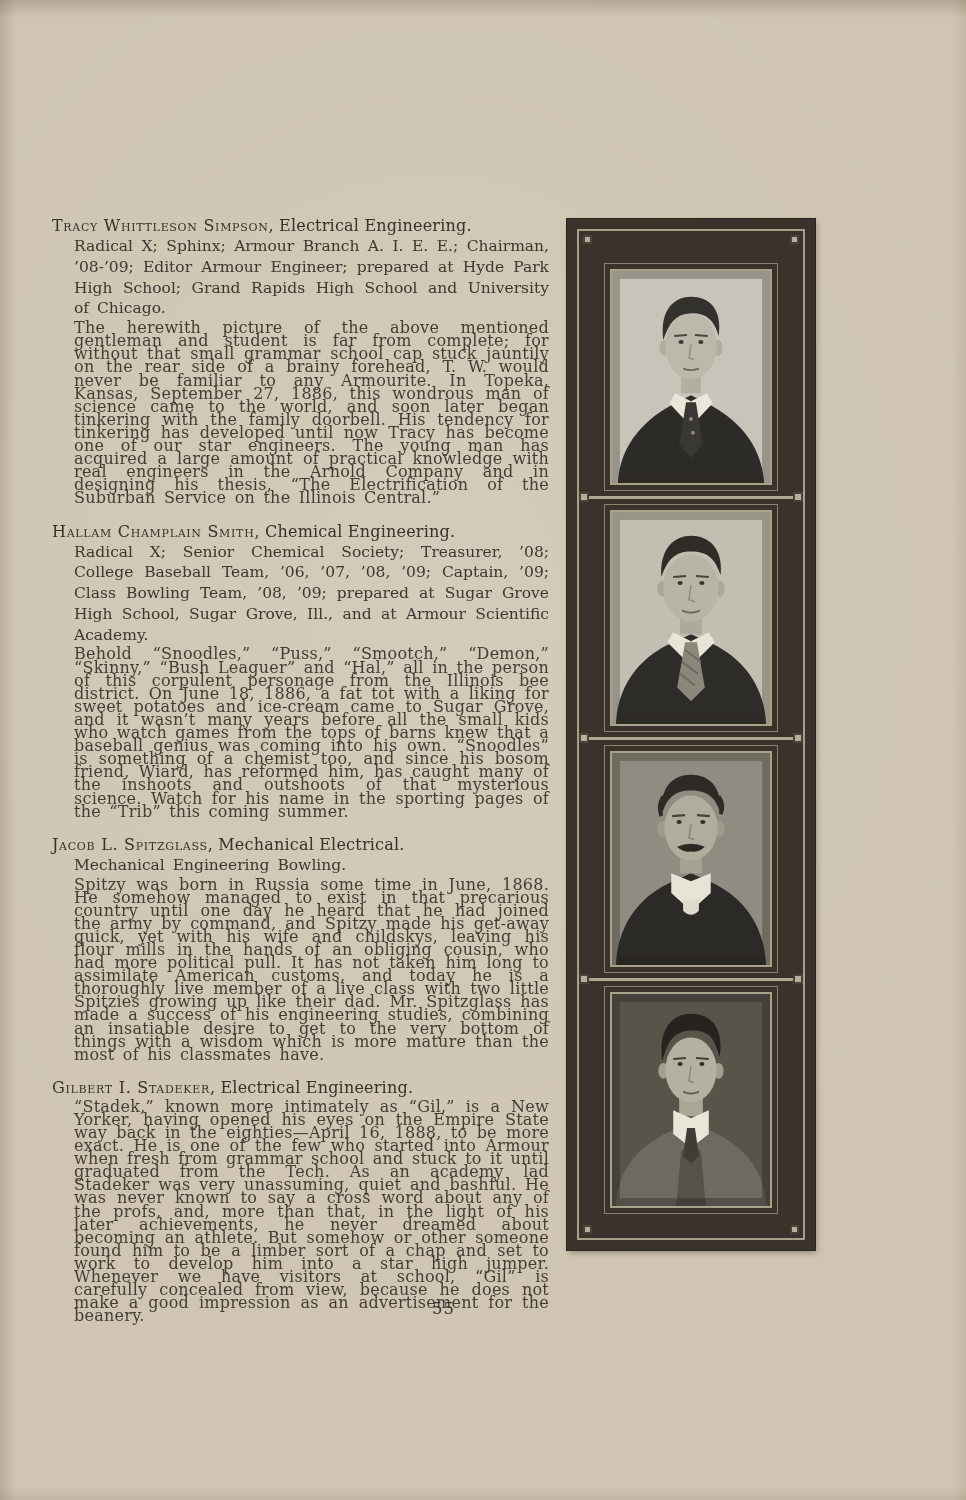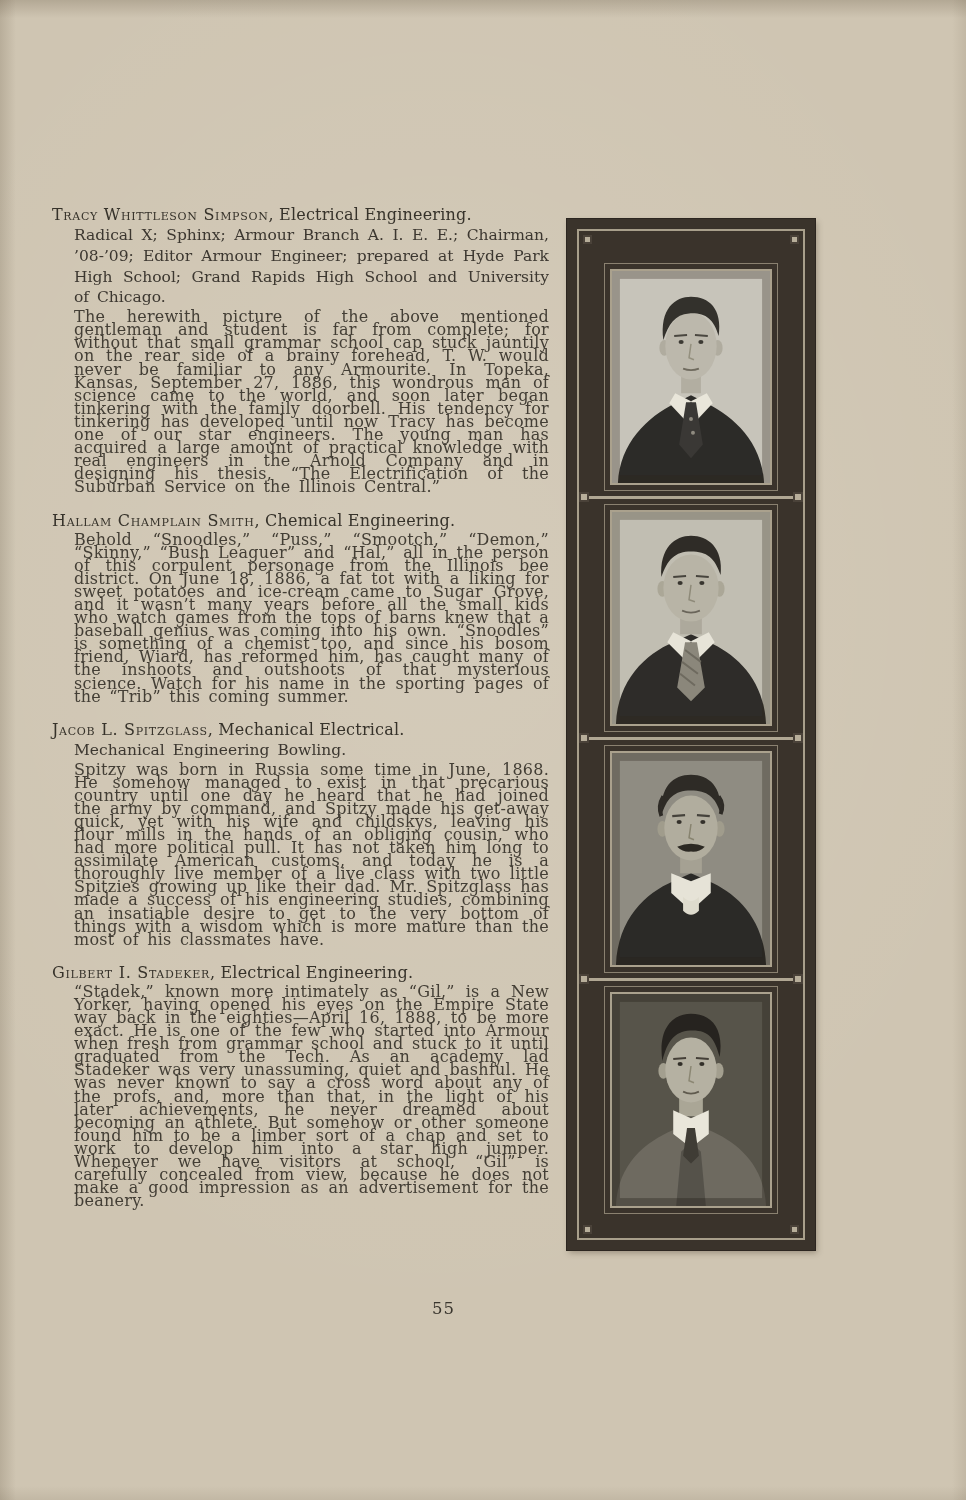--- a/index.html
+++ b/index.html
@@ -16,21 +16,21 @@
       linear-gradient(90deg, rgba(80,66,45,0.18), rgba(80,66,45,0.0) 16px),
       linear-gradient(270deg, rgba(80,66,45,0.10), rgba(80,66,45,0.0) 14px),
       linear-gradient(0deg, rgba(80,66,45,0.10), rgba(80,66,45,0.0) 14px),
       radial-gradient(90% 70% at 45% 40%, rgba(255,255,252,0.10), rgba(0,0,0,0.0) 70%),
       #cfc5b2;
   }
 
   
   .text-col {
     position: absolute;
-    left: 52px; top: 204px; width: 497px;
+    left: 52px; top: 215px; width: 497px;
     color: #3e3a31;
   }
   .entry { margin: 0 0 16px 0; }
   .entry-heading {
     margin: 0;
     font-size: 16px;
     font-weight: normal;
     line-height: 21px;
     color: #36322a;
     letter-spacing: 0.2px;
@@ -130,20 +130,21 @@
   <div class="text-col">
 
     <article class="entry">
       <h2 class="entry-heading"><span class="entry-name">Tracy Whittleson Simpson</span><span>, </span><span class="entry-degree">Electrical Engineering.</span></h2>
       <p class="affil">Radical X; Sphinx; Armour Branch A. I. E. E.; Chairman, ’08-’09; Editor Armour Engineer; prepared at Hyde Park High School; Grand Rapids High School and University of Chicago.</p>
       <p class="bio">The herewith picture of the above mentioned gentleman and student is far from complete; for without that small grammar school cap stuck jauntily on the rear side of a brainy forehead, T. W. would never be familiar to any Armourite. In Topeka, Kansas, September 27, 1886, this wondrous man of science came to the world, and soon later began tinkering with the family doorbell. His tendency for tinkering has developed until now Tracy has become one of our star engineers. The young man has acquired a large amount of practical knowledge with real engineers in the Arnold Company and in designing his thesis, “The Electrification of the Suburban Service on the Illinois Central.”</p>
     </article>
 
     <article class="entry">
       <h2 class="entry-heading"><span class="entry-name">Hallam Champlain Smith</span><span>, </span><span class="entry-degree">Chemical Engineering.</span></h2>
+      <p class="affil">Radical X; Senior Chemical Society; Treasurer, ’08; College Baseball Team, ’06, ’07, ’08, ’09; Captain, ’09; Class Bowling Team, ’08, ’09; prepared at Sugar Grove High School, Sugar Grove, Ill., and at Armour Scientific Academy.</p>
       <p class="bio">Behold “Snoodles,” “Puss,” “Smootch,” “Demon,” “Skinny,” “Bush Leaguer” and “Hal,” all in the person of this corpulent personage from the Illinois bee district. On June 18, 1886, a fat tot with a liking for sweet potatoes and ice-cream came to Sugar Grove, and it wasn’t many years before all the small kids who watch games from the tops of barns knew that a baseball genius was coming into his own. “Snoodles” is something of a chemist too, and since his bosom friend, Wiard, has reformed him, has caught many of the inshoots and outshoots of that mysterious science. Watch for his name in the sporting pages of the “Trib” this coming summer.</p>
     </article>
 
     <article class="entry">
       <h2 class="entry-heading"><span class="entry-name">Jacob L. Spitzglass</span><span>, </span><span class="entry-degree">Mechanical Electrical.</span></h2>
       <p class="affil">Mechanical Engineering Bowling.</p>
       <p class="bio">Spitzy was born in Russia some time in June, 1868. He somehow managed to exist in that precarious country until one day he heard that he had joined the army by command, and Spitzy made his get-away quick, yet with his wife and childskys, leaving his flour mills in the hands of an obliging cousin, who had more political pull. It has not taken him long to assimilate American customs, and today he is a thoroughly live member of a live class with two little Spitzies growing up like their dad. Mr. Spitzglass has made a success of his engineering studies, combining an insatiable desire to get to the very bottom of things with a wisdom which is more mature than the most of his classmates have.</p>
     </article>
 
     <article class="entry">

